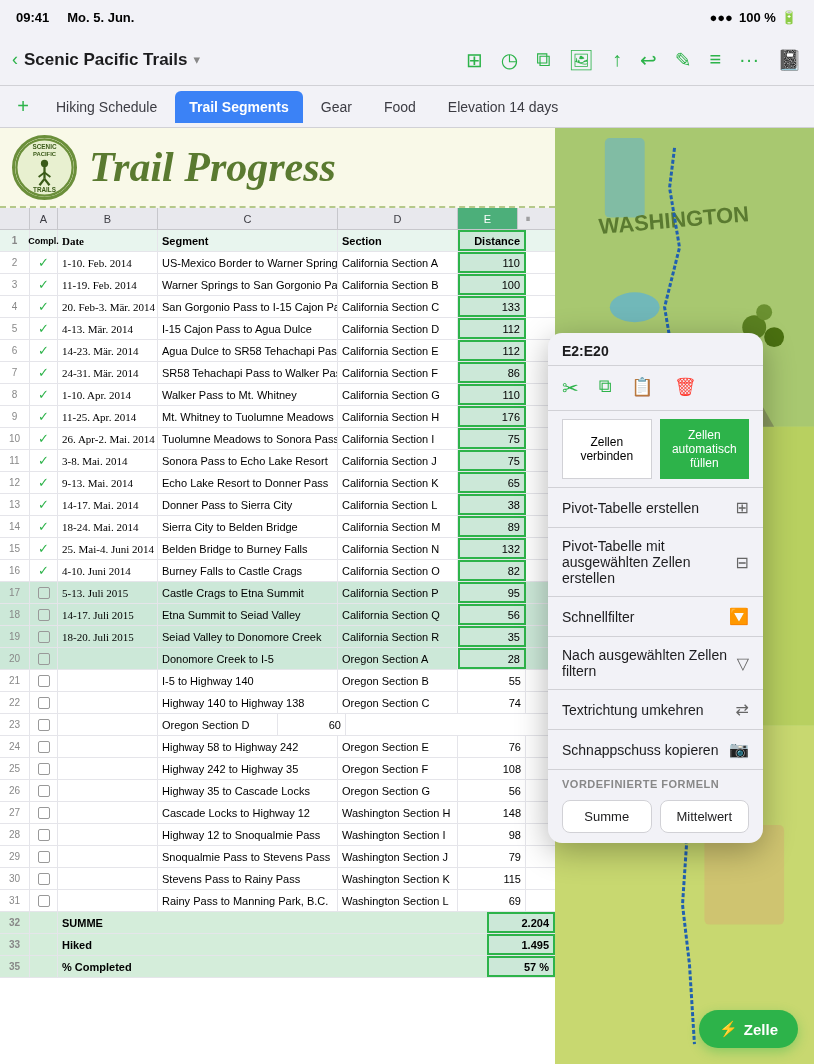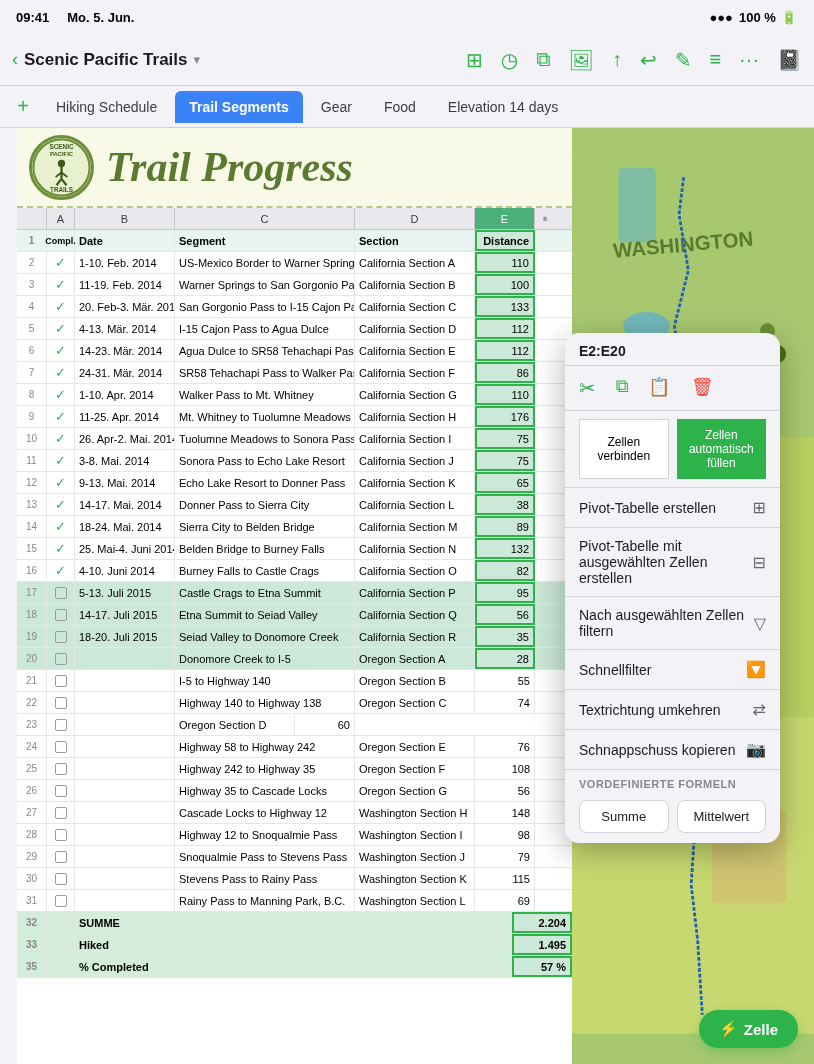--- a/index.html
+++ b/index.html
@@ -58,21 +58,20 @@
       background: #3b82f6;
       color: #fff;
       font-weight: 600;
     }
 
     
     .content {
       display: flex;
       height: calc(1064px - 34px - 52px - 42px);
       position: relative;
-      margin-left: 17px;
     }
 
     
     .spreadsheet-area {
       width: 555px;
       background: #fff;
       overflow: hidden;
       position: relative;
     }
 
@@ -135,24 +134,24 @@
       background: #e8f5ee;
       font-weight: 600;
       font-size: 11px;
     }
     .table-row.selected-row { background: #cce8d8; text-align: right; }
     .table-row.sum-row { background: #d4edda; font-weight: 600; }
 
     .cell-num { width: 30px; border-right: 1px solid #e5e5ea; display: flex; align-items: center; justify-content: center; color: #888; font-size: 10px; flex-shrink: 0; }
     .cell-check { width: 28px; border-right: 1px solid #e5e5ea; display: flex; align-items: center; justify-content: center; flex-shrink: 0; }
     .cell-check-mark { color: #2db34a; font-size: 13px; }
-    .cell-date { width: 100px; border-right: 1px solid #e5e5ea; padding: 0 4px; display: flex; align-items: center; flex-shrink: 0; white-space: nowrap; overflow: hidden; }
+    .cell-date { width: 100px; border-right: 1px solid #e5e5ea; padding: 0 4px; display: flex; align-items: center; flex-shrink: 0; white-space: nowrap; overflow: hidden; font-family: Liberation Serif, serif; }
     .cell-segment { width: 180px; border-right: 1px solid #e5e5ea; padding: 0 4px; display: flex; align-items: center; flex-shrink: 0; white-space: nowrap; overflow: hidden; }
     .cell-section { width: 120px; border-right: 1px solid #e5e5ea; padding: 0 4px; display: flex; align-items: center; flex-shrink: 0; white-space: nowrap; overflow: hidden; }
-    .cell-distance { width: 60px; border-right: 1px solid #e5e5ea; padding: 0 4px; display: flex; align-items: center; justify-content: flex-end; flex-shrink: 0; }
+    .cell-distance { width: 68px; border-right: 1px solid #e5e5ea; padding: 0 4px; display: flex; align-items: center; justify-content: flex-end; flex-shrink: 0; }
     .cell-distance.selected-col { background: #cce8d8; border: 2px solid #2db34a; }
 
     .header-cell { font-weight: 600; }
 
     
     .map-area {
       flex: 1;
       background: #a8c870;
       position: relative;
       overflow: hidden;
@@ -763,26 +762,26 @@
 
     <div class="context-menu-item">
       <span>Pivot-Tabelle erstellen</span>
       <span class="ctx-item-icon">⊞</span>
     </div>
     <div class="context-menu-item">
       <span>Pivot-Tabelle mit ausgewählten Zellen erstellen</span>
       <span class="ctx-item-icon">⊟</span>
     </div>
     <div class="context-menu-item">
+      <span>Schnellfilter</span>
+      <span class="ctx-item-icon">🔽</span>
+    </div>
+    <div class="context-menu-item">
       <span>Nach ausgewählten Zellen filtern</span>
       <span class="ctx-item-icon">▽</span>
-    </div>
-    <div class="context-menu-item">
-      <span>Schnellfilter</span>
-      <span class="ctx-item-icon">🔽</span>
     </div>
     <div class="context-menu-item">
       <span>Textrichtung umkehren</span>
       <span class="ctx-item-icon">⇄</span>
     </div>
     <div class="context-menu-item">
       <span>Schnappschuss kopieren</span>
       <span class="ctx-item-icon">📷</span>
     </div>
 

